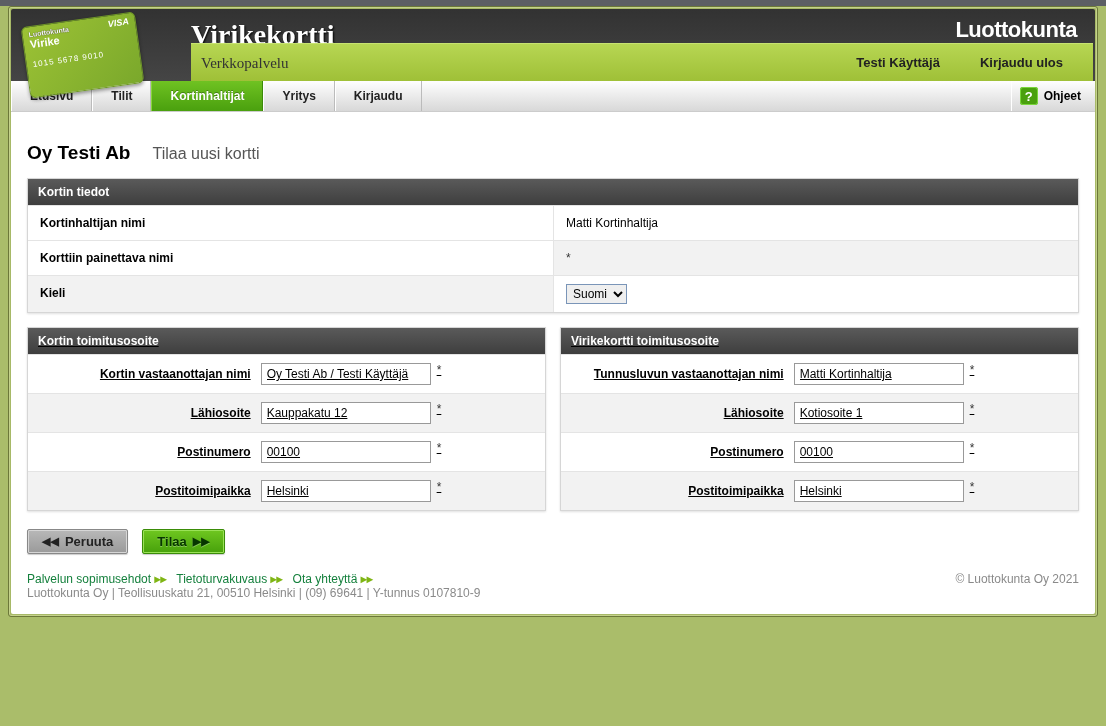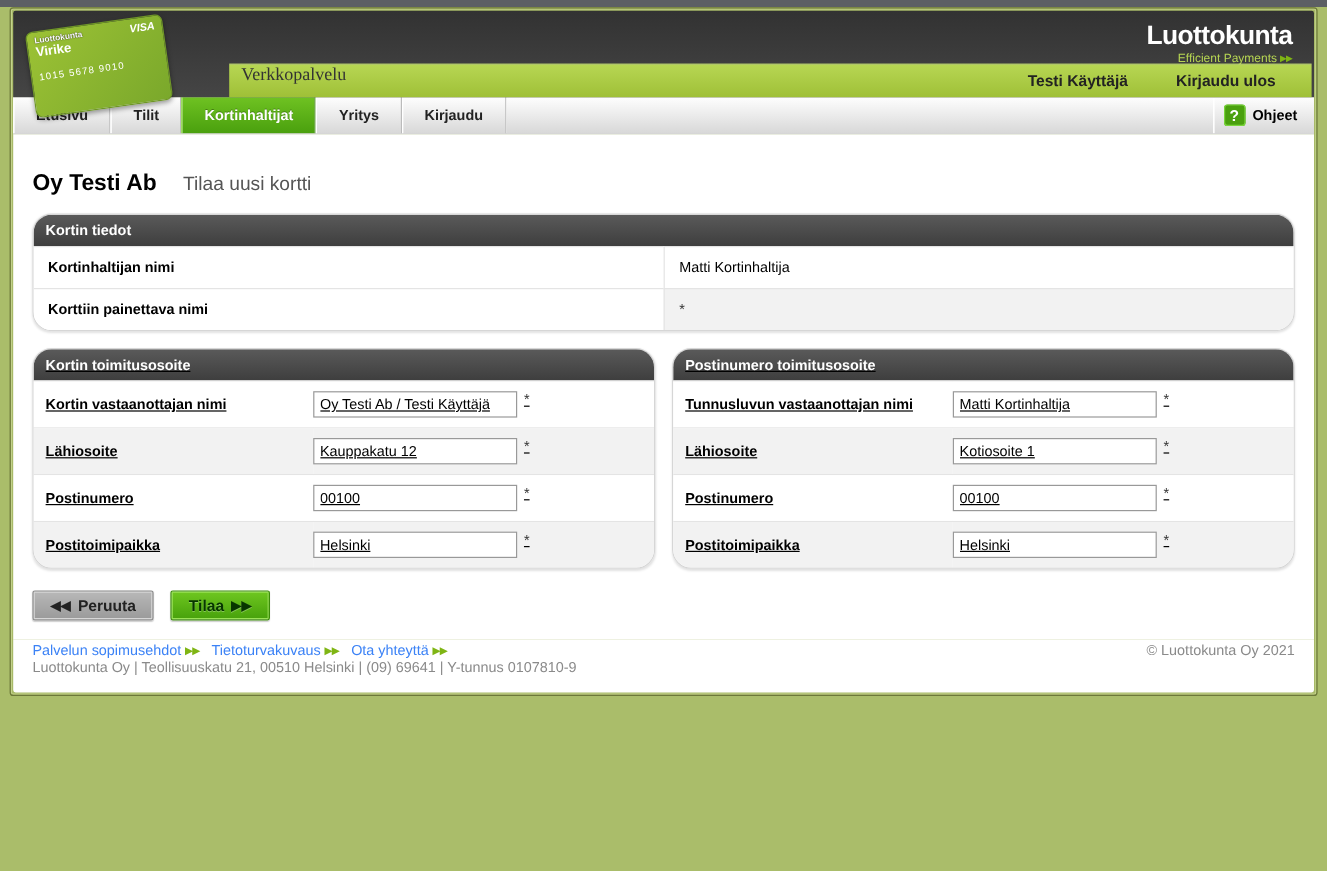--- a/index.html
+++ b/index.html
@@ -62,21 +62,21 @@
     top: 46px;
     color: #333;
     font-size: 15px;
     font-family: Georgia, serif;
   }
   .greenbar {
     position: absolute;
     left: 180px;
     right: 2px;
     bottom: 0;
-    height: 28px;
+    height: 38px;
     background: linear-gradient(to bottom, #b7d653, #9fc037);
     border-top: 1px solid #c7e371;
     display:flex;
     justify-content:flex-end;
     align-items:center;
     gap:40px;
     padding-right:30px;
     font-size:13px;
     font-weight:bold;
     color:#222;
@@ -137,21 +137,21 @@
   }
   .content {
     background: #fff;
     padding: 12px 16px 6px 16px;
   }
   .pagetitle { padding:6px 0 14px 0; display:flex; align-items:baseline; gap:22px;}
   .pagetitle .company{ font-size:19px; font-weight:bold;margin-top:12px;}
   .pagetitle .action{ font-size:16px; color:#555;}
   .panel {
     border: 1px solid #d6d6d6;
-    border-radius: 16px;
+    border-radius: 0;
     margin-bottom: 14px;
     overflow: hidden;
     box-shadow: 0 1px 2px rgba(0,0,0,.12);
   }
   .panel-h {
     background: linear-gradient(to bottom, #5a5a5a, #3e3e3e);
     color: #fff;
     font-size: 12px;
     font-weight: bold;
     padding: 6px 10px;
@@ -194,20 +194,21 @@
   .two-col .panel{ flex:1;text-decoration:underline; }
   .form-row{
     display:flex;
     border-top:1px solid #e4e4e4;
   }
   .form-row .lab{
     width:45%;
     padding:12px 10px;
     font-size:12px;
     font-weight:bold;
+    text-align:right;
   }
   .form-row .val{
     width:55%;
     padding:8px 0;
     display:flex; align-items:flex-start; gap:6px;
     font-size:12px;
   }
   .form-row:nth-child(even) .lab, .form-row:nth-child(even) .val{ background:#fff;}
   .form-row:nth-child(odd) .lab, .form-row:nth-child(odd) .val{ background:#f2f2f2;}
   .val input{ width:170px; }
@@ -235,36 +236,37 @@
     text-shadow:0 1px 0 rgba(255,255,255,.3);
   }
   .arr{ font-size:11px; }
   .footer{
     background:#fff;
     padding:2px 16px 14px 16px;
     font-size:12px;
     color:#8a8a8a;
     border-radius:0 0 2px 2px;
   }
-  .footer a{ color:#3b82f6; text-decoration:none; }
+  .footer a{ color:#15803d; text-decoration:none; }
   .footer .right{ float:right; }
 </style>
 </head>
 <body>
 
 <div class="outer">
   <div class="frame">
 
     <div class="header">
       <div class="card-img">
         <span class="visa">VISA</span>
         <div class="brand">Luottokunta</div>
         <div style="font-size:11px;font-weight:bold;">Virike</div>
         <div class="num">1015 5678 9010</div>
       </div>
+      <div class="head-title">Virikekortti</div>
       <div class="logo-right">
         <div class="l1">Luottokunta</div>
         <div class="l2"><span>Efficient Payments</span> <span class="arrows">▸▸</span></div>
       </div>
       <div class="greenbar">
         <span>Testi Käyttäjä</span>
         <span>Kirjaudu ulos</span>
       </div>
       <div class="head-sub">Verkkopalvelu</div>
     </div>
@@ -293,20 +295,28 @@
         <div class="row">
           <div class="cell-label white">Kortinhaltijan nimi</div>
           <div class="cell-value">Matti Kortinhaltija</div>
         </div>
         <div class="row">
           <div class="cell-label white">Korttiin painettava nimi</div>
           <div class="cell-value stripe">
             <span class="req">*</span>
           </div>
         </div>
+        <div class="row">
+          <div class="cell-label">Kieli</div>
+          <div class="cell-value">
+            <select>
+              <option>Suomi</option>
+            </select>
+          </div>
+        </div>
       </div>
 
       <div class="two-col">
 
         <div class="panel">
           <div class="panel-h">Kortin toimitusosoite</div>
           <div class="form-row">
             <div class="lab">Kortin vastaanottajan nimi</div>
             <div class="val">
                 <input type="text" value="Oy Testi Ab / Testi Käyttäjä" style="">
@@ -330,21 +340,21 @@
           <div class="form-row">
             <div class="lab">Postitoimipaikka</div>
             <div class="val">
                 <input type="text" value="Helsinki" style="">
                 <span class="req">*</span>
               </div>
           </div>
         </div>
 
         <div class="panel">
-          <div class="panel-h">Postinumero toimitusosoite</div>
+          <div class="panel-h">Virikekortti toimitusosoite</div>
           <div class="form-row">
             <div class="lab">Tunnusluvun vastaanottajan nimi</div>
             <div class="val">
                 <input type="text" value="Matti Kortinhaltija" style="">
                 <span class="req">*</span>
               </div>
           </div>
           <div class="form-row">
             <div class="lab">Lähiosoite</div>
             <div class="val">

